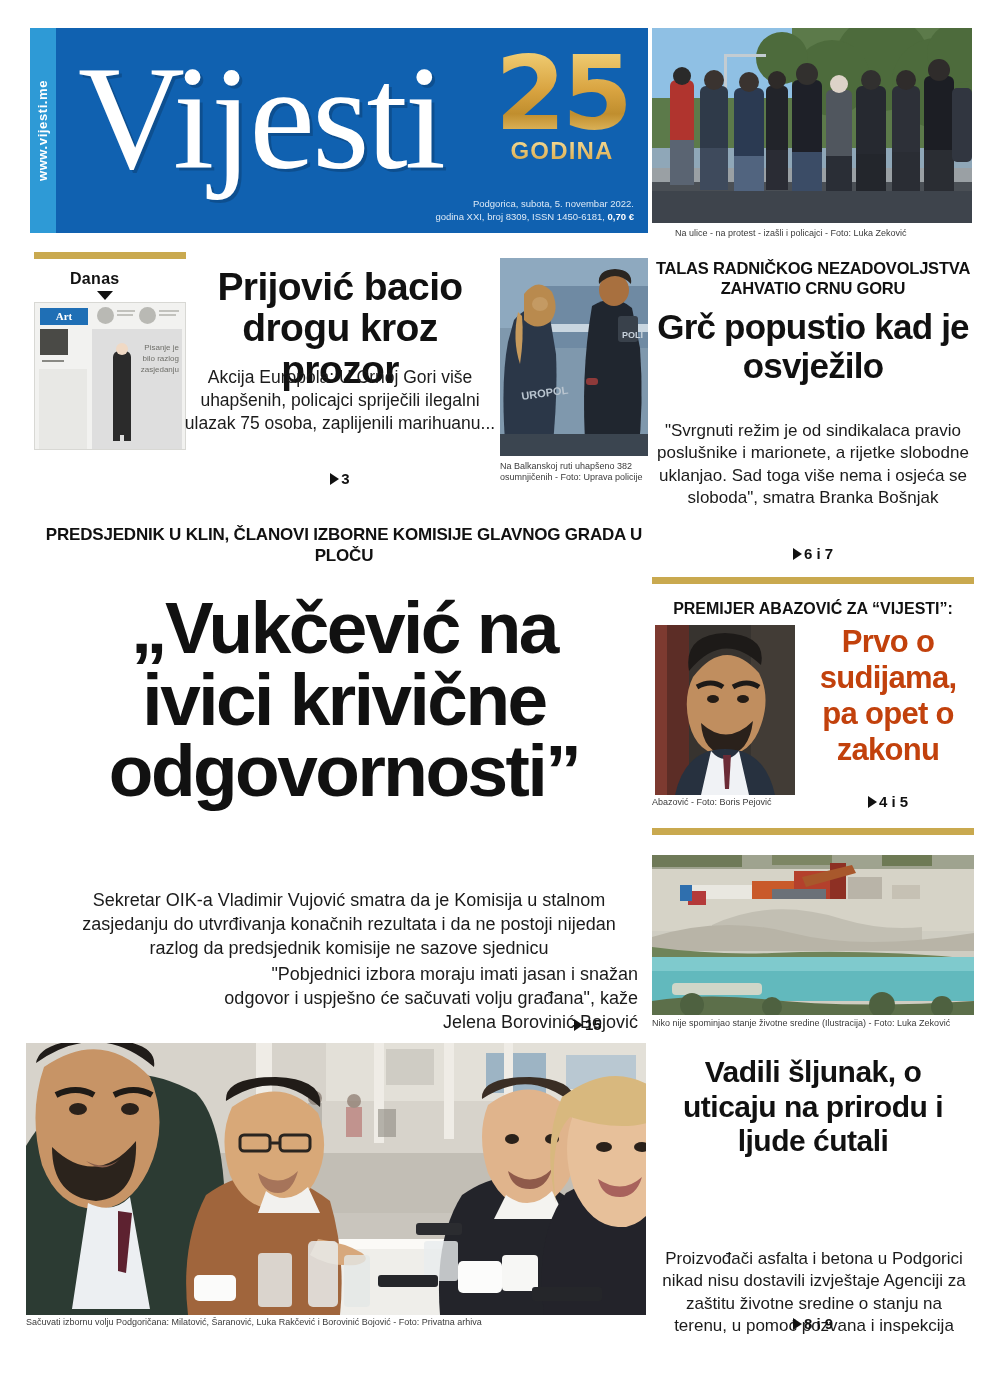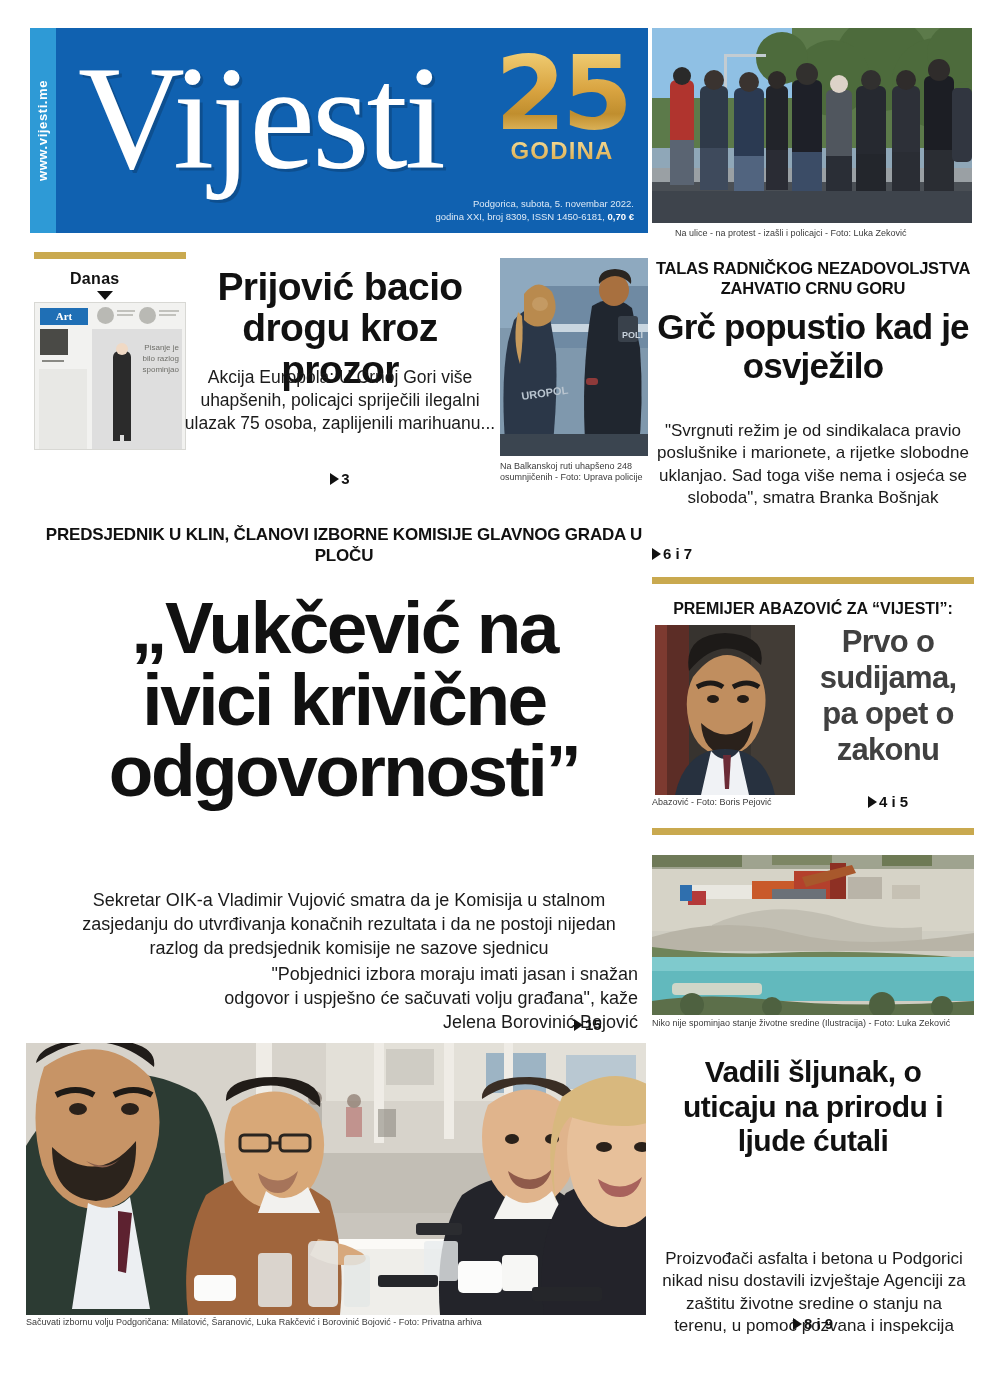--- a/index.html
+++ b/index.html
@@ -139,35 +139,35 @@
   }
   .b-head {
     position:absolute; left:652px; top:308px; width:322px;
     text-align:center; font-size:35px; font-weight:bold; color:#111;
     line-height:1.1; letter-spacing:-.8px;
   }
   .b-deck {
     position:absolute; left:656px; top:420px; width:314px;
     text-align:center; font-size:17px; line-height:1.32; color:#1b1b1b;
   }
-  .b-page { position:absolute; left:652px; top:545px; width:322px; text-align:left; }
+  .b-page { position:absolute; left:652px; top:545px; width:322px; text-align:center; }
 
   
   .c-over {
     position:absolute; left:652px; top:600px; width:322px;
     text-align:center; font-size:16px; font-weight:bold; color:#111;
   }
   .c-photo {
     position:absolute; left:655px; top:625px; width:140px; height:170px;
     overflow:hidden; background:#3a3f48;
   }
   .c-cap { position:absolute; left:652px; top:797px; width:160px; }
   .c-head {
     position:absolute; left:800px; top:624px; width:176px;
-    text-align:center; font-size:31px; font-weight:bold; color:#404040;
+    text-align:center; font-size:31px; font-weight:bold; color:#c2410c;
     line-height:1.16; letter-spacing:-.7px;
   }
   .c-page { position:absolute; left:800px; top:793px; width:176px; text-align:center; }
 
   
   .d-photo {
     position:absolute; left:652px; top:855px; width:322px; height:160px;
     overflow:hidden; background:#b9bcb4;
   }
   .d-cap { position:absolute; left:652px; top:1018px; width:324px; }
@@ -295,21 +295,21 @@
 
     <div class="mp-photo" style="left:5px; top:26px; width:28px; height:26px; background:#4a4a46;"></div>
     <div class="mp-txtline" style="left:7px; top:57px; width:22px; background:#8a8a85;"></div>
     <div class="mp-photo" style="left:4px; top:66px; width:48px; height:124px; background:#e8e8e5;"></div>
 
     <div class="mp-photo" style="left:57px; top:26px; width:90px; height:136px; background:#dedede;"></div>
     <div class="mp-figure" style="left:78px; top:48px; width:18px; height:84px; border-radius:6px 6px 2px 2px;"></div>
     <div class="mp-circle" style="left:81px; top:40px; width:12px; height:12px; background:#f0d9c4;"></div>
     <div class="mp-figure" style="left:78px; top:130px; width:7px; height:8px;"></div>
     <div class="mp-figure" style="left:89px; top:130px; width:7px; height:8px;"></div>
-    <div class="mp-headline" style="left:102px; top:40px; width:42px;">Pisanje je bilo razlog spominjao</div>
+    <div class="mp-headline" style="left:102px; top:40px; width:42px;">Pisanje je bilo razlog zasjedanju</div>
 
     <div class="mp-circle" style="left:58px; top:168px; width:19px; height:19px; background:#7a6a5e;"></div>
     <div class="mp-circle" style="left:104px; top:168px; width:19px; height:19px; background:#8a8279;"></div>
     <div class="mp-txtline" style="left:80px; top:172px; width:18px;"></div>
     <div class="mp-txtline" style="left:80px; top:176px; width:15px;"></div>
     <div class="mp-txtline" style="left:126px; top:172px; width:20px;"></div>
     <div class="mp-txtline" style="left:126px; top:176px; width:17px;"></div>
   </div>
 
   <div class="a-head">Prijović bacio drogu kroz prozor</div>
@@ -334,21 +334,21 @@
         <path d="M92 48 q22 -14 40 2 l8 40 q4 56 -2 108 l-52 0 q-6 -80 6 -150 z" fill="#20262f"></path>
         <ellipse cx="114" cy="32" rx="15" ry="16" fill="#a8703f"></ellipse>
         <path d="M99 26 q16 -16 32 0 q2 -14 -16 -15 q-18 1 -16 15 z" fill="#2a2520"></path>
         <rect x="118" y="58" width="20" height="26" rx="3" fill="#39414b"></rect>
         <text x="122" y="80" font-family="Liberation Sans, sans-serif" font-size="9" font-weight="bold" fill="#c8d2dc">POLI</text>
         <rect x="86" y="120" width="12" height="7" rx="3" fill="#8e3a3a"></rect>
       </g>
       <rect x="0" y="176" width="148" height="22" fill="#3b4550"></rect>
     </svg>
   </div>
-  <div class="cap a-cap">Na Balkanskoj ruti uhapšeno 248 osumnjičenih - Foto: Uprava policije</div>
+  <div class="cap a-cap">Na Balkanskoj ruti uhapšeno 382 osumnjičenih - Foto: Uprava policije</div>
 
   <div class="b-over">TALAS RADNIČKOG NEZADOVOLJSTVA ZAHVATIO CRNU GORU</div>
   <div class="b-head">Grč popustio kad je osvježilo</div>
   <div class="b-deck">"Svrgnuti režim je od sindikalaca pravio poslušnike i marionete, a rijetke slobodne uklanjao. Sad toga više nema i osjeća se sloboda", smatra Branka Bošnjak</div>
   <div class="b-page">
     <span class="pg"><span class="tri"></span><span>6 i 7</span></span>
   </div>
 
   <div class="gold-rule" style="left:652px; top:577px; width:322px;"></div>
 

